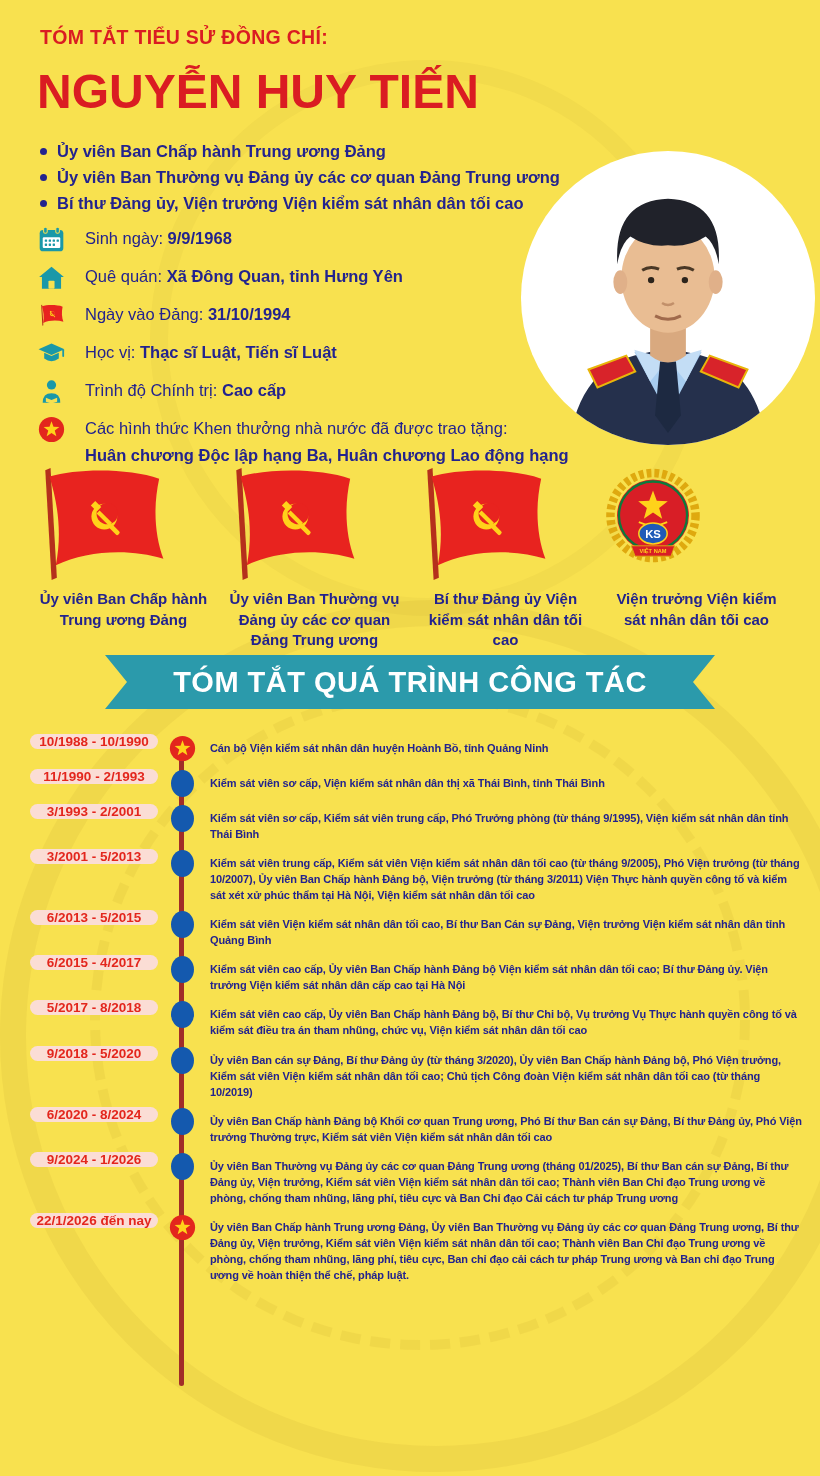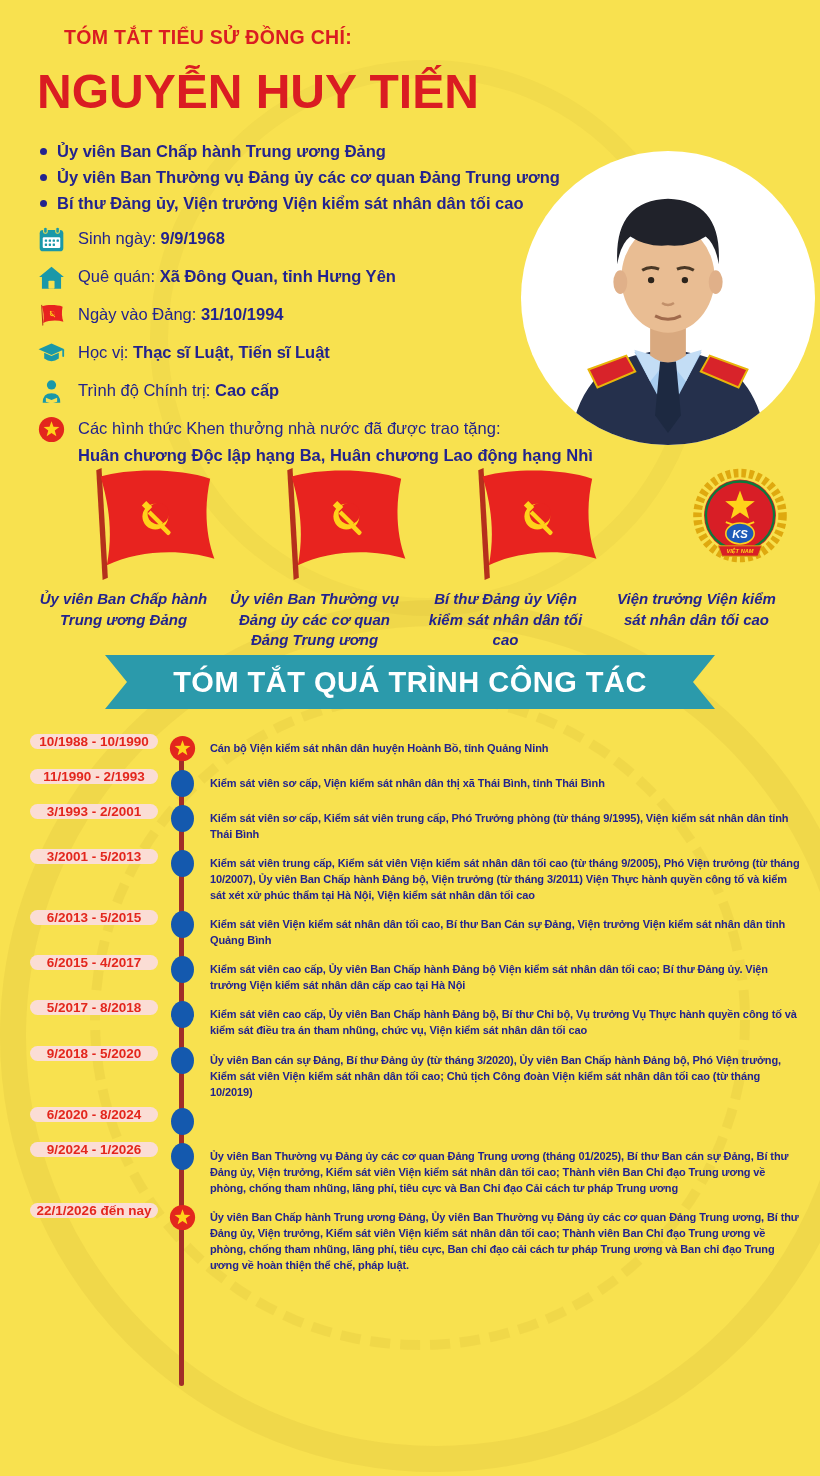--- a/index.html
+++ b/index.html
@@ -8,44 +8,44 @@
     background:var(--background,#f8e14f);overflow:hidden;
     font-family:"Liberation Sans","DejaVu Sans",sans-serif;
   }
   
   .wm{position:absolute;border-radius:50%;pointer-events:none;}
   .wm1{width:820px;height:820px;left:0;top:600px;border:26px solid rgba(176,138,36,.10);}
   .wm2{width:640px;height:640px;left:90px;top:690px;border:10px dashed rgba(176,138,36,.10);}
   .wm3{width:520px;height:520px;left:150px;top:60px;border:18px solid rgba(176,138,36,.07);}
 
   .kicker{position:absolute;left:40px;top:26px;font-size:19.5px;font-weight:bold;
-    color:var(--heading-red,#da1c22);letter-spacing:.3px;margin-left:24px;}
+    color:var(--heading-red,#da1c22);letter-spacing:.3px;}
   .name{position:absolute;left:37px;top:64px;margin:0;font-size:48px;font-weight:bold;
     color:var(--heading-red,#da1c22);letter-spacing:0;}
 
   .roles{position:absolute;left:40px;top:142px;margin:0;padding:0;list-style:none;}
   .role{display:flex;gap:10px;align-items:flex-start;margin-bottom:7px;
     font-size:16.5px;font-weight:bold;color:var(--text-blue,#23238e);white-space:nowrap;}
   .role .dot{width:7px;height:7px;border-radius:50%;background:var(--text-blue,#23238e);
     margin-top:6px;flex:none;}
 
   .facts{position:absolute;left:38px;top:226px;width:560px;}
-  .fact{display:flex;gap:13px;margin-bottom:11px;align-items:flex-start;}
+  .fact{display:flex;gap:20px;margin-bottom:11px;align-items:flex-start;}
   .fact-icon{width:27px;height:27px;flex:none;display:flex;}
   .fact-icon svg{width:100%;height:100%;}
   .fact-body{font-size:16.5px;color:var(--text-blue,#23238e);line-height:1.5;}
   .fact-label{font-weight:normal;}
   .fact-value{font-weight:bold;}
   .fact.two-line .fact-value{display:block;margin-top:2px;}
 
   .portrait{position:absolute;left:519px;top:149px;width:298px;height:298px;}
   .portrait svg{width:100%;height:100%;display:block;}
 
   .emblems{position:absolute;left:28px;top:464px;width:764px;display:flex;}
-  .emblem{flex:1;display:flex;flex-direction:column;align-items:flex-end;font-style:italic;}
+  .emblem{flex:1;display:flex;flex-direction:column;align-items:flex-start;}
   .emblem-art{height:118px;display:flex;align-items:flex-end;justify-content:center;}
   .emblem-art svg.flag{width:140px;height:116px;}
   .emblem-art svg.seal{width:104px;height:114px;}
   .emblem-caption{margin-top:7px;font-size:15px;font-weight:bold;
     color:var(--text-blue,#23238e);text-align:center;line-height:1.38;padding:0 6px;}
 
   .banner{position:absolute;left:105px;top:655px;width:610px;height:54px;
     background:var(--banner-teal,#2b9aab);
     clip-path:polygon(0 0,100% 0,calc(100% - 22px) 50%,100% 100%,0 100%,22px 50%);
     display:flex;align-items:center;justify-content:center;
@@ -347,20 +347,21 @@
     <div class="entry-text">Kiểm sát viên cao cấp, Ủy viên Ban Chấp hành Đảng bộ, Bí thư Chi bộ, Vụ trưởng Vụ Thực hành quyền công tố và kiểm sát điều tra án tham nhũng, chức vụ, Viện kiểm sát nhân dân tối cao</div>
   </div>
         <div class="entry">
     <div class="badge">9/2018 - 5/2020</div>
     <div class="marker dot"></div>
     <div class="entry-text">Ủy viên Ban cán sự Đảng, Bí thư Đảng ủy (từ tháng 3/2020), Ủy viên Ban Chấp hành Đảng bộ, Phó Viện trưởng, Kiểm sát viên Viện kiểm sát nhân dân tối cao; Chủ tịch Công đoàn Viện kiểm sát nhân dân tối cao (từ tháng 10/2019)</div>
   </div>
         <div class="entry">
     <div class="badge">6/2020 - 8/2024</div>
     <div class="marker dot"></div>
+    <div class="entry-text">Ủy viên Ban Chấp hành Đảng bộ Khối cơ quan Trung ương, Phó Bí thư Ban cán sự Đảng, Bí thư Đảng ủy, Phó Viện trưởng Thường trực, Kiểm sát viên Viện kiểm sát nhân dân tối cao</div>
   </div>
         <div class="entry">
     <div class="badge">9/2024 - 1/2026</div>
     <div class="marker dot"></div>
     <div class="entry-text">Ủy viên Ban Thường vụ Đảng ủy các cơ quan Đảng Trung ương (tháng 01/2025), Bí thư Ban cán sự Đảng, Bí thư Đảng ủy, Viện trưởng, Kiểm sát viên Viện kiểm sát nhân dân tối cao; Thành viên Ban Chỉ đạo Trung ương về phòng, chống tham nhũng, lãng phí, tiêu cực và Ban Chỉ đạo Cải cách tư pháp Trung ương</div>
   </div>
         <div class="entry">
     <div class="badge">22/1/2026 đến nay</div>
     <div class="marker star">
             <svg viewBox="0 0 24 24">

